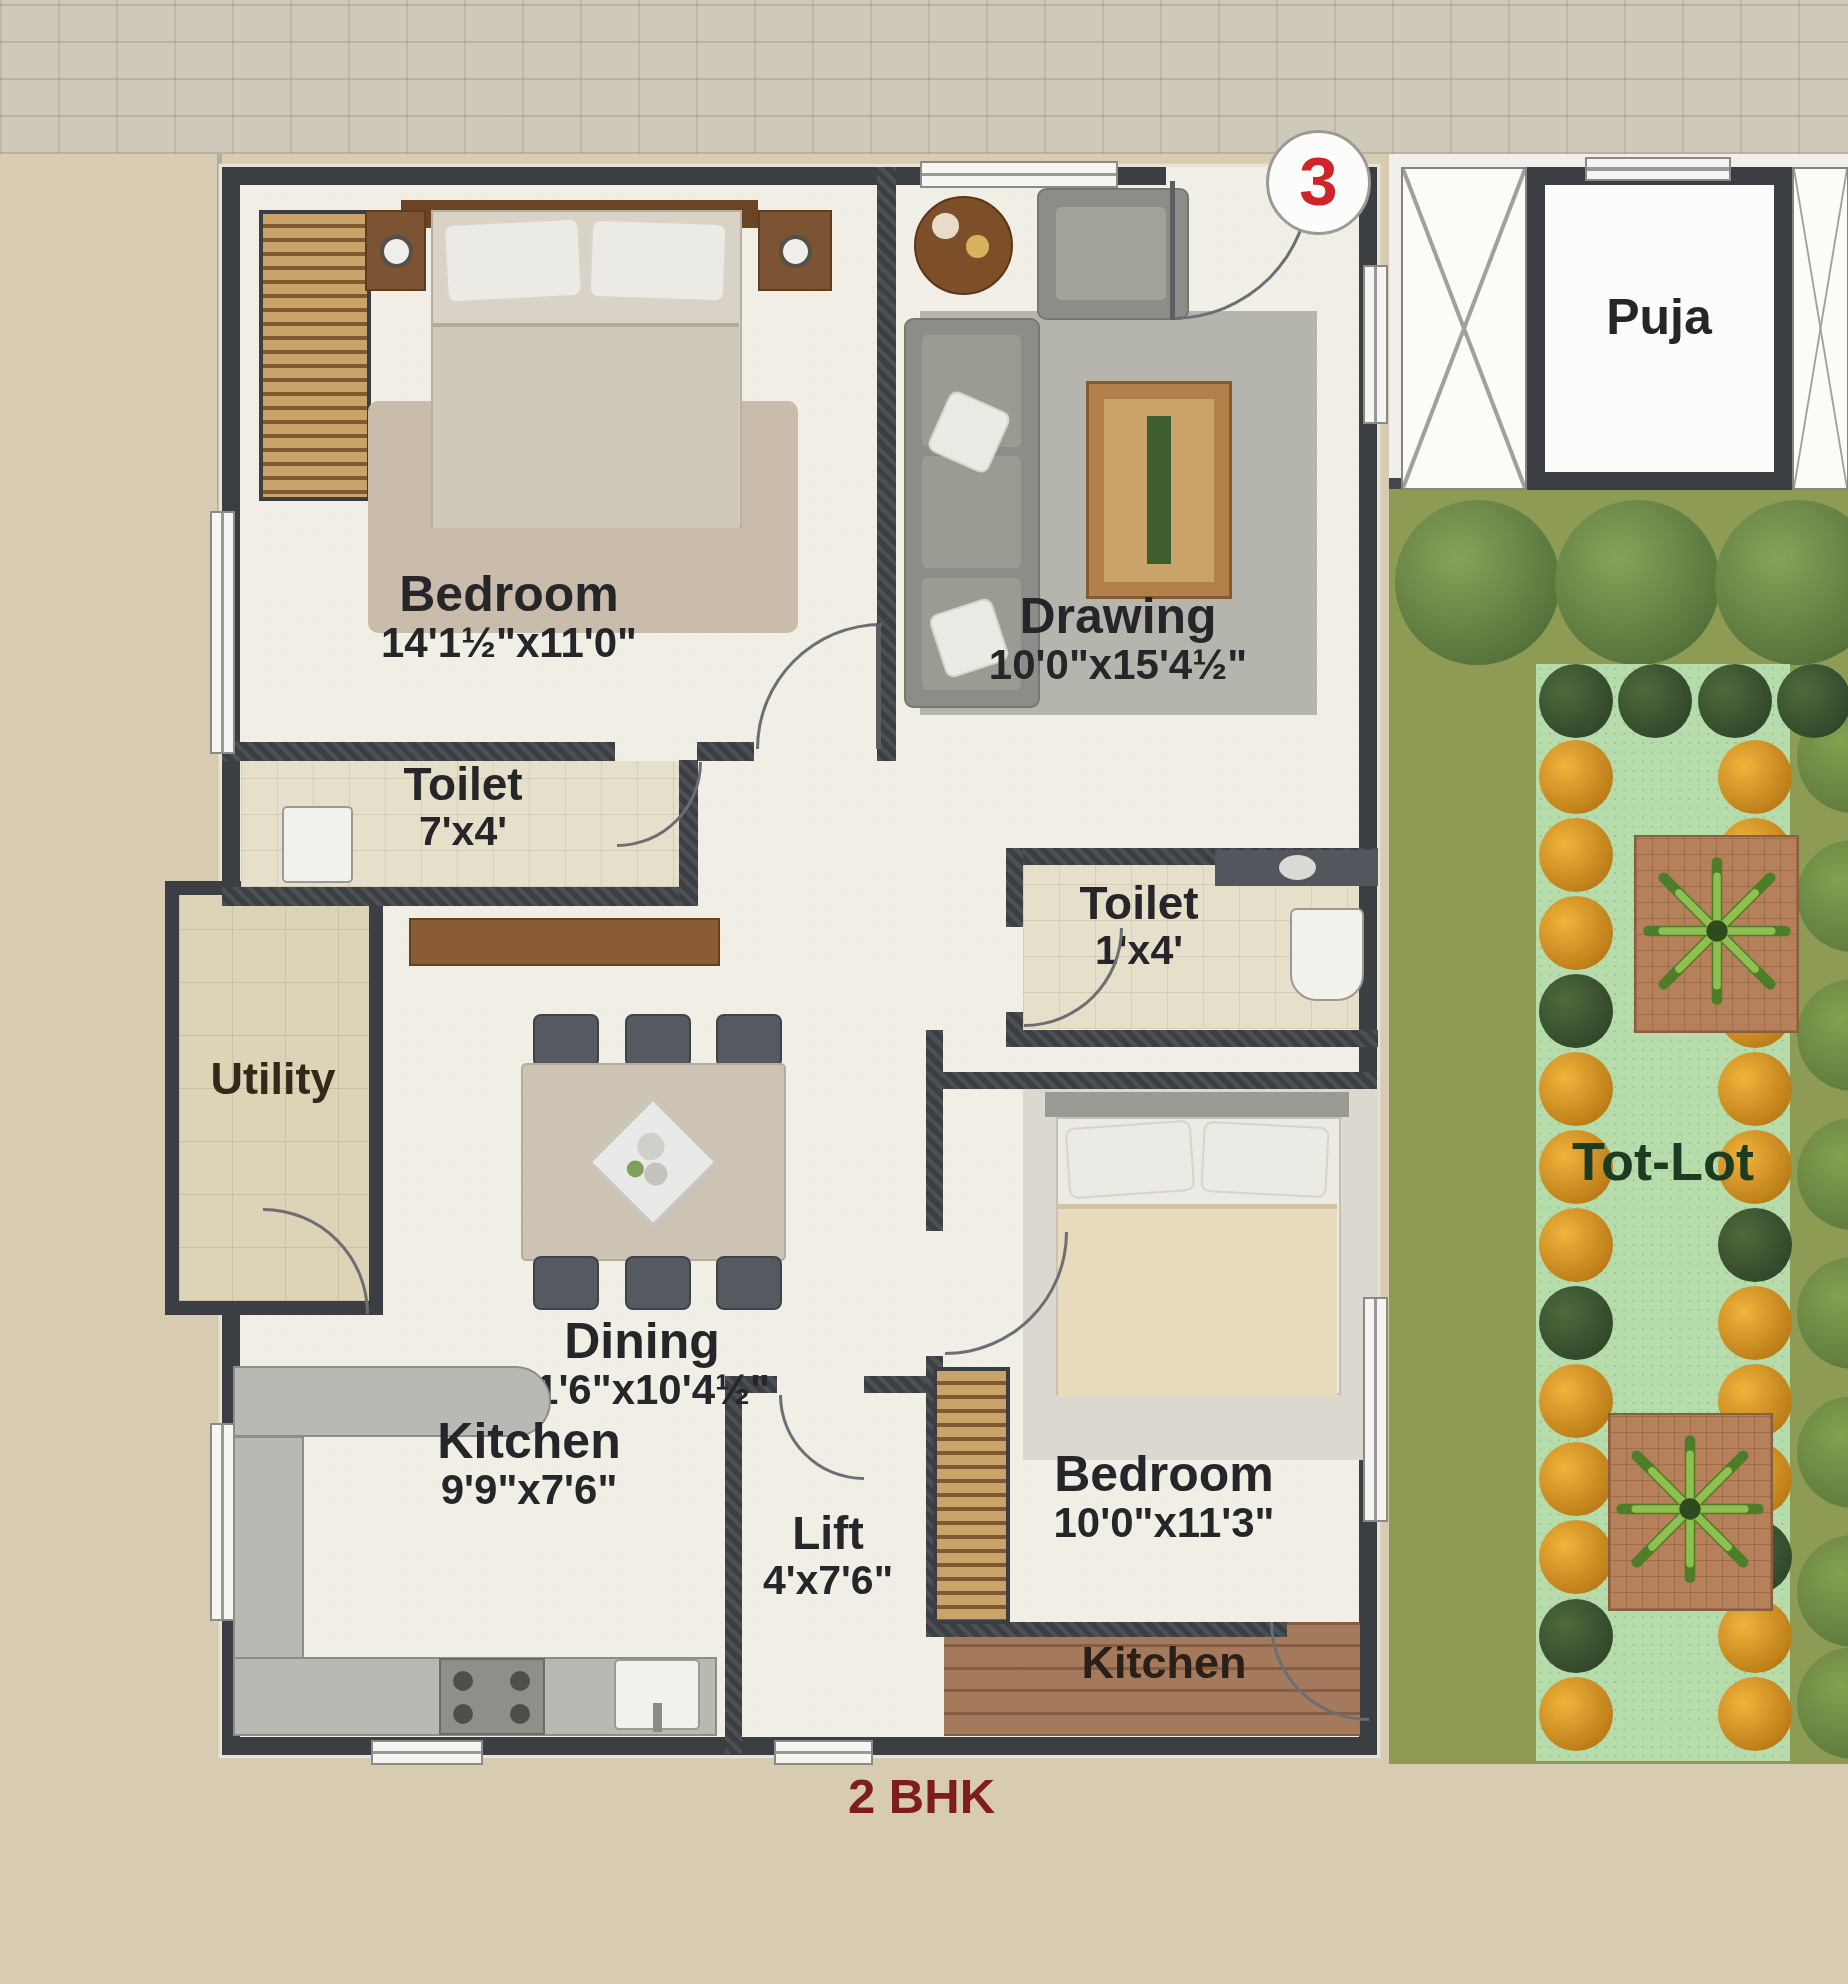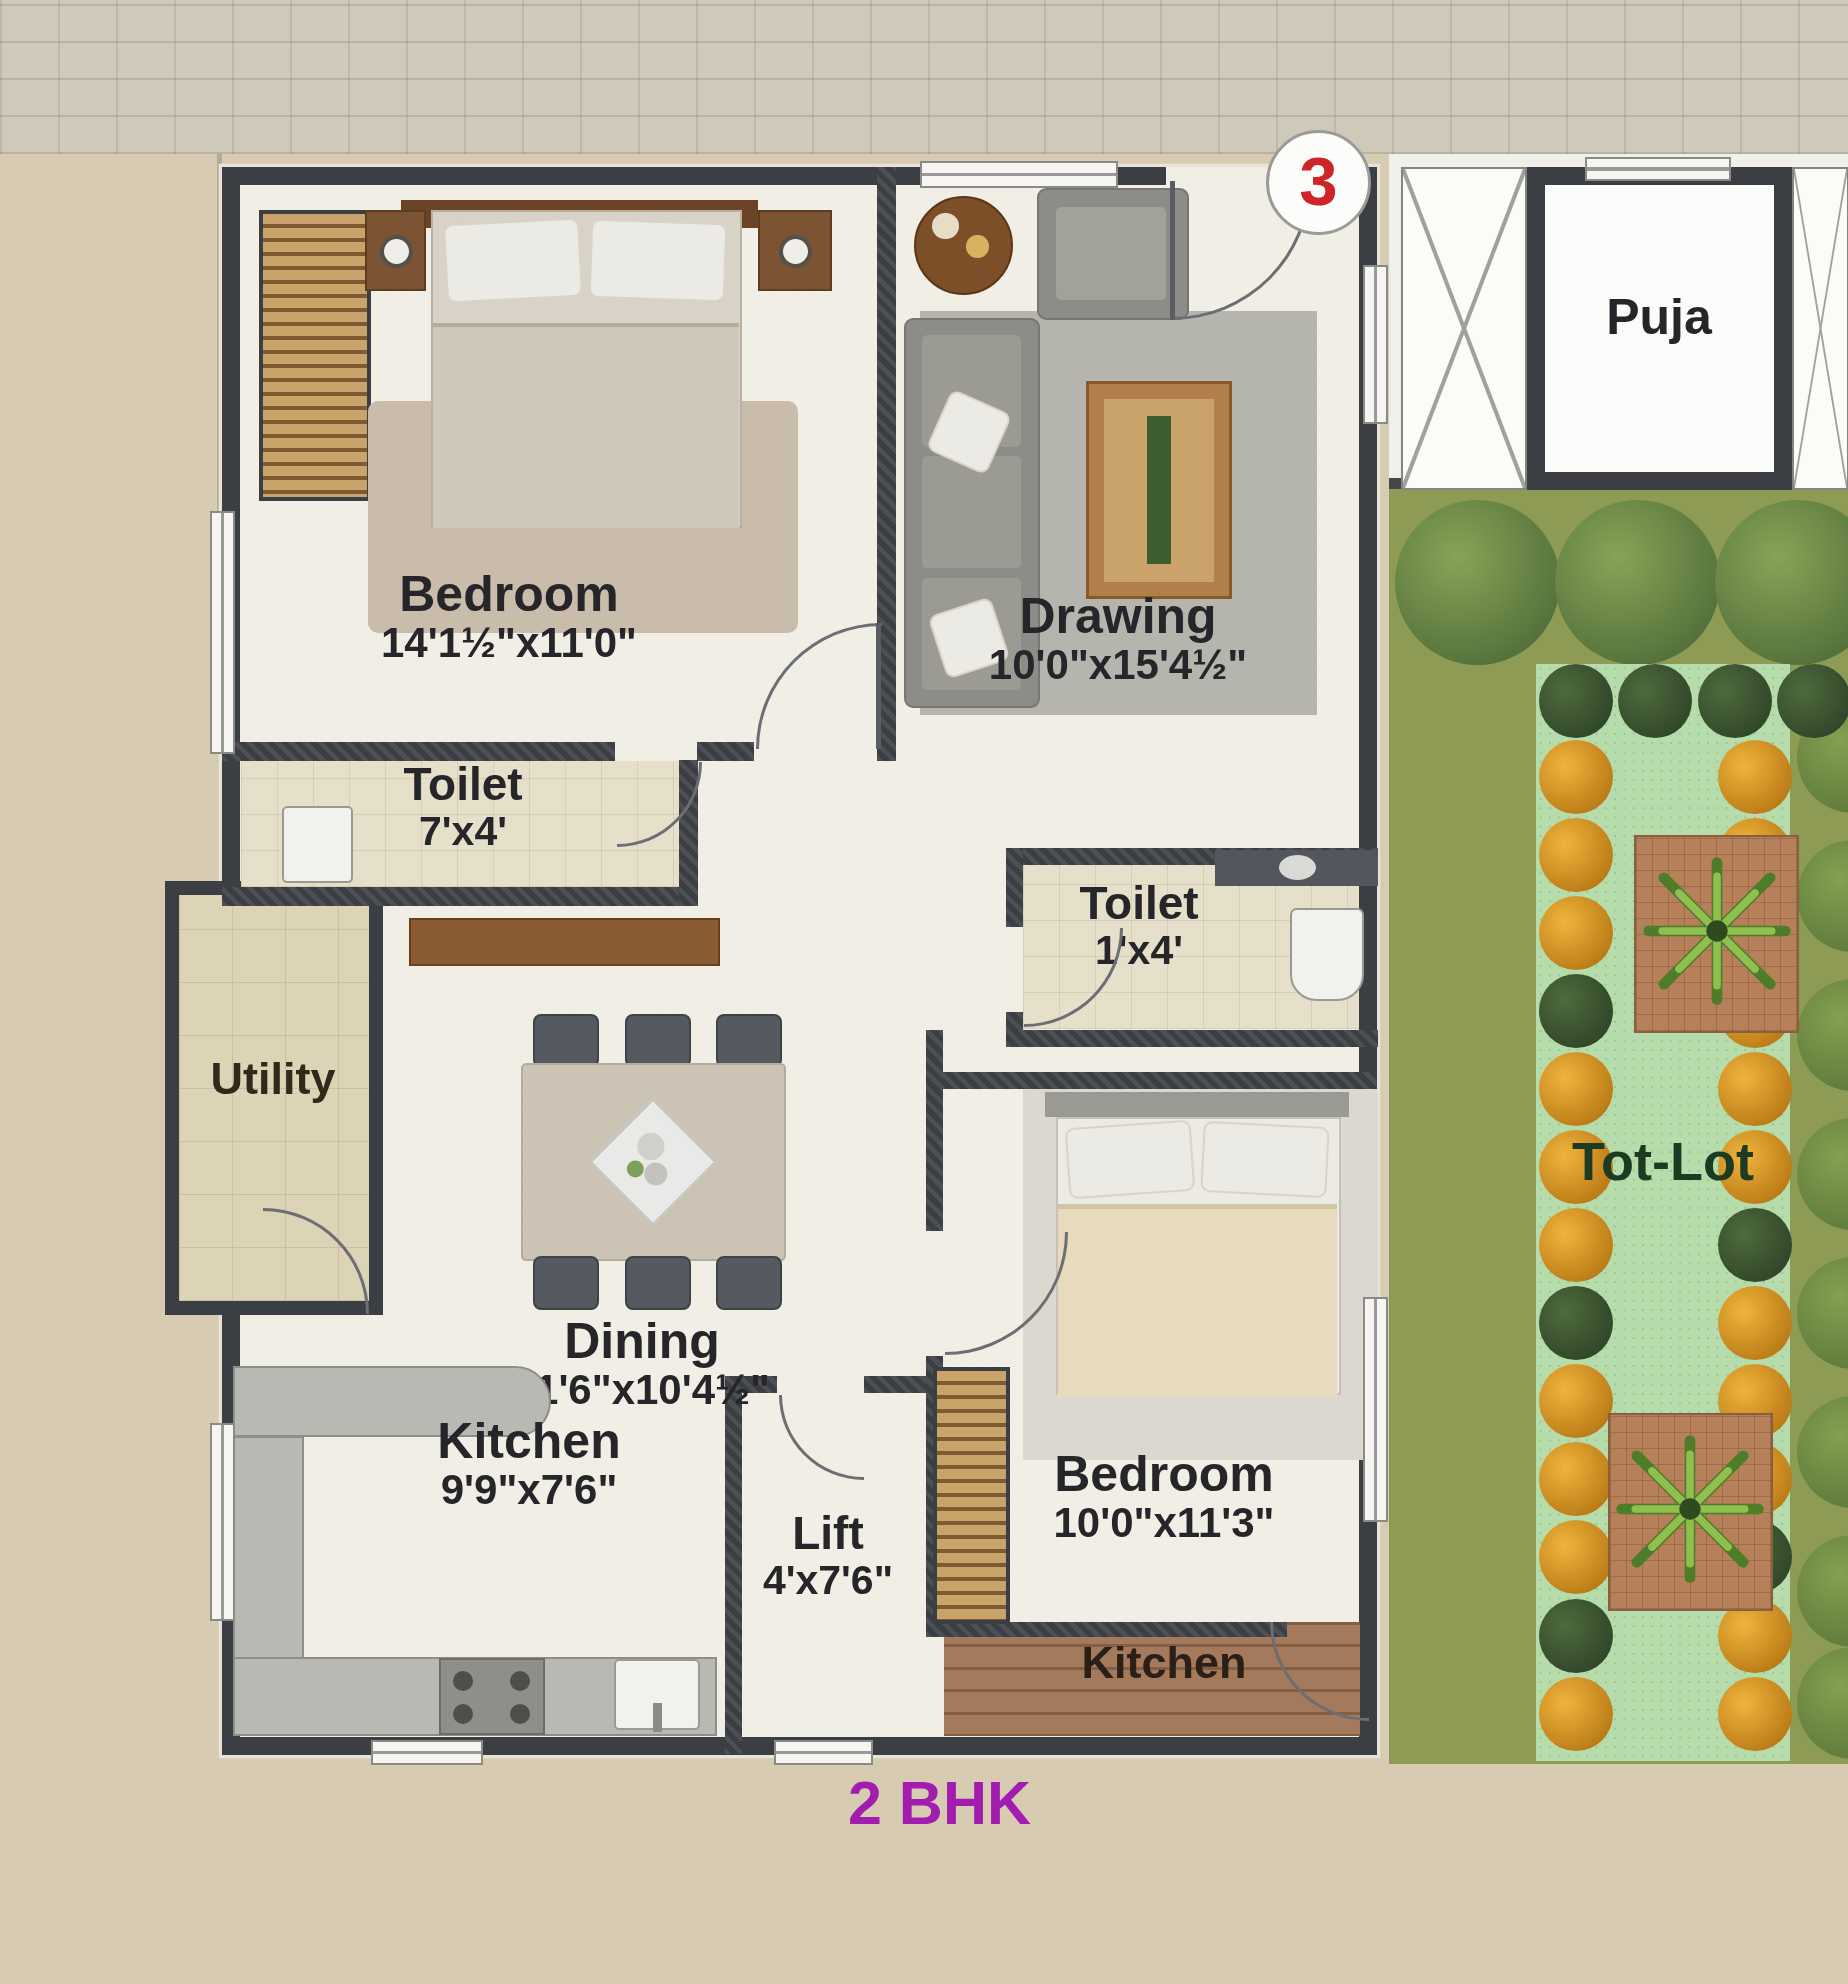--- a/index.html
+++ b/index.html
@@ -60,21 +60,21 @@
   .btree{width:165px;height:165px;border-radius:50%;background:radial-gradient(circle at 38% 35%,#86a457,#53703a 78%);}
   .otree{width:112px;height:112px;border-radius:50%;background:radial-gradient(circle at 38% 35%,#84a050,#5d7a3c 78%);}
 
   .pavsq{background-color:#b5805a;border:2.6px solid #8a5f3e;box-sizing:border-box;
     background-image:repeating-linear-gradient(0deg,rgba(90,55,30,.25) 0 1.3px,transparent 1.3px 16px),
                      repeating-linear-gradient(90deg,rgba(90,55,30,.25) 0 1.3px,transparent 1.3px 16px);}
 
   #circle3{width:99px;height:99px;border-radius:50%;background:#fcfcfa;border:3.3px solid #9a9a96;
     color:#cf2428;font-size:69px;font-weight:bold;text-align:center;line-height:97px;}
 
-  .footer-red{color:#a21caf;font-weight:bold;font-size:61px;white-space:nowrap;}
+  .footer-red{color:#7f1d1d;font-weight:bold;font-size:49px;white-space:nowrap;}
   #areaBox{background:#ffffff;text-align:center;line-height:78px;}
 
   .pillow{background:#eceae4;border:2px solid #d8d4ca;border-radius:9.3px;box-sizing:border-box;}
 </style>
 </head>
 <body>
 
 <div id="canvas">
 
   <div class="abs pavers" style="left:0;top:0;width:1849px;height:154px;"></div>

